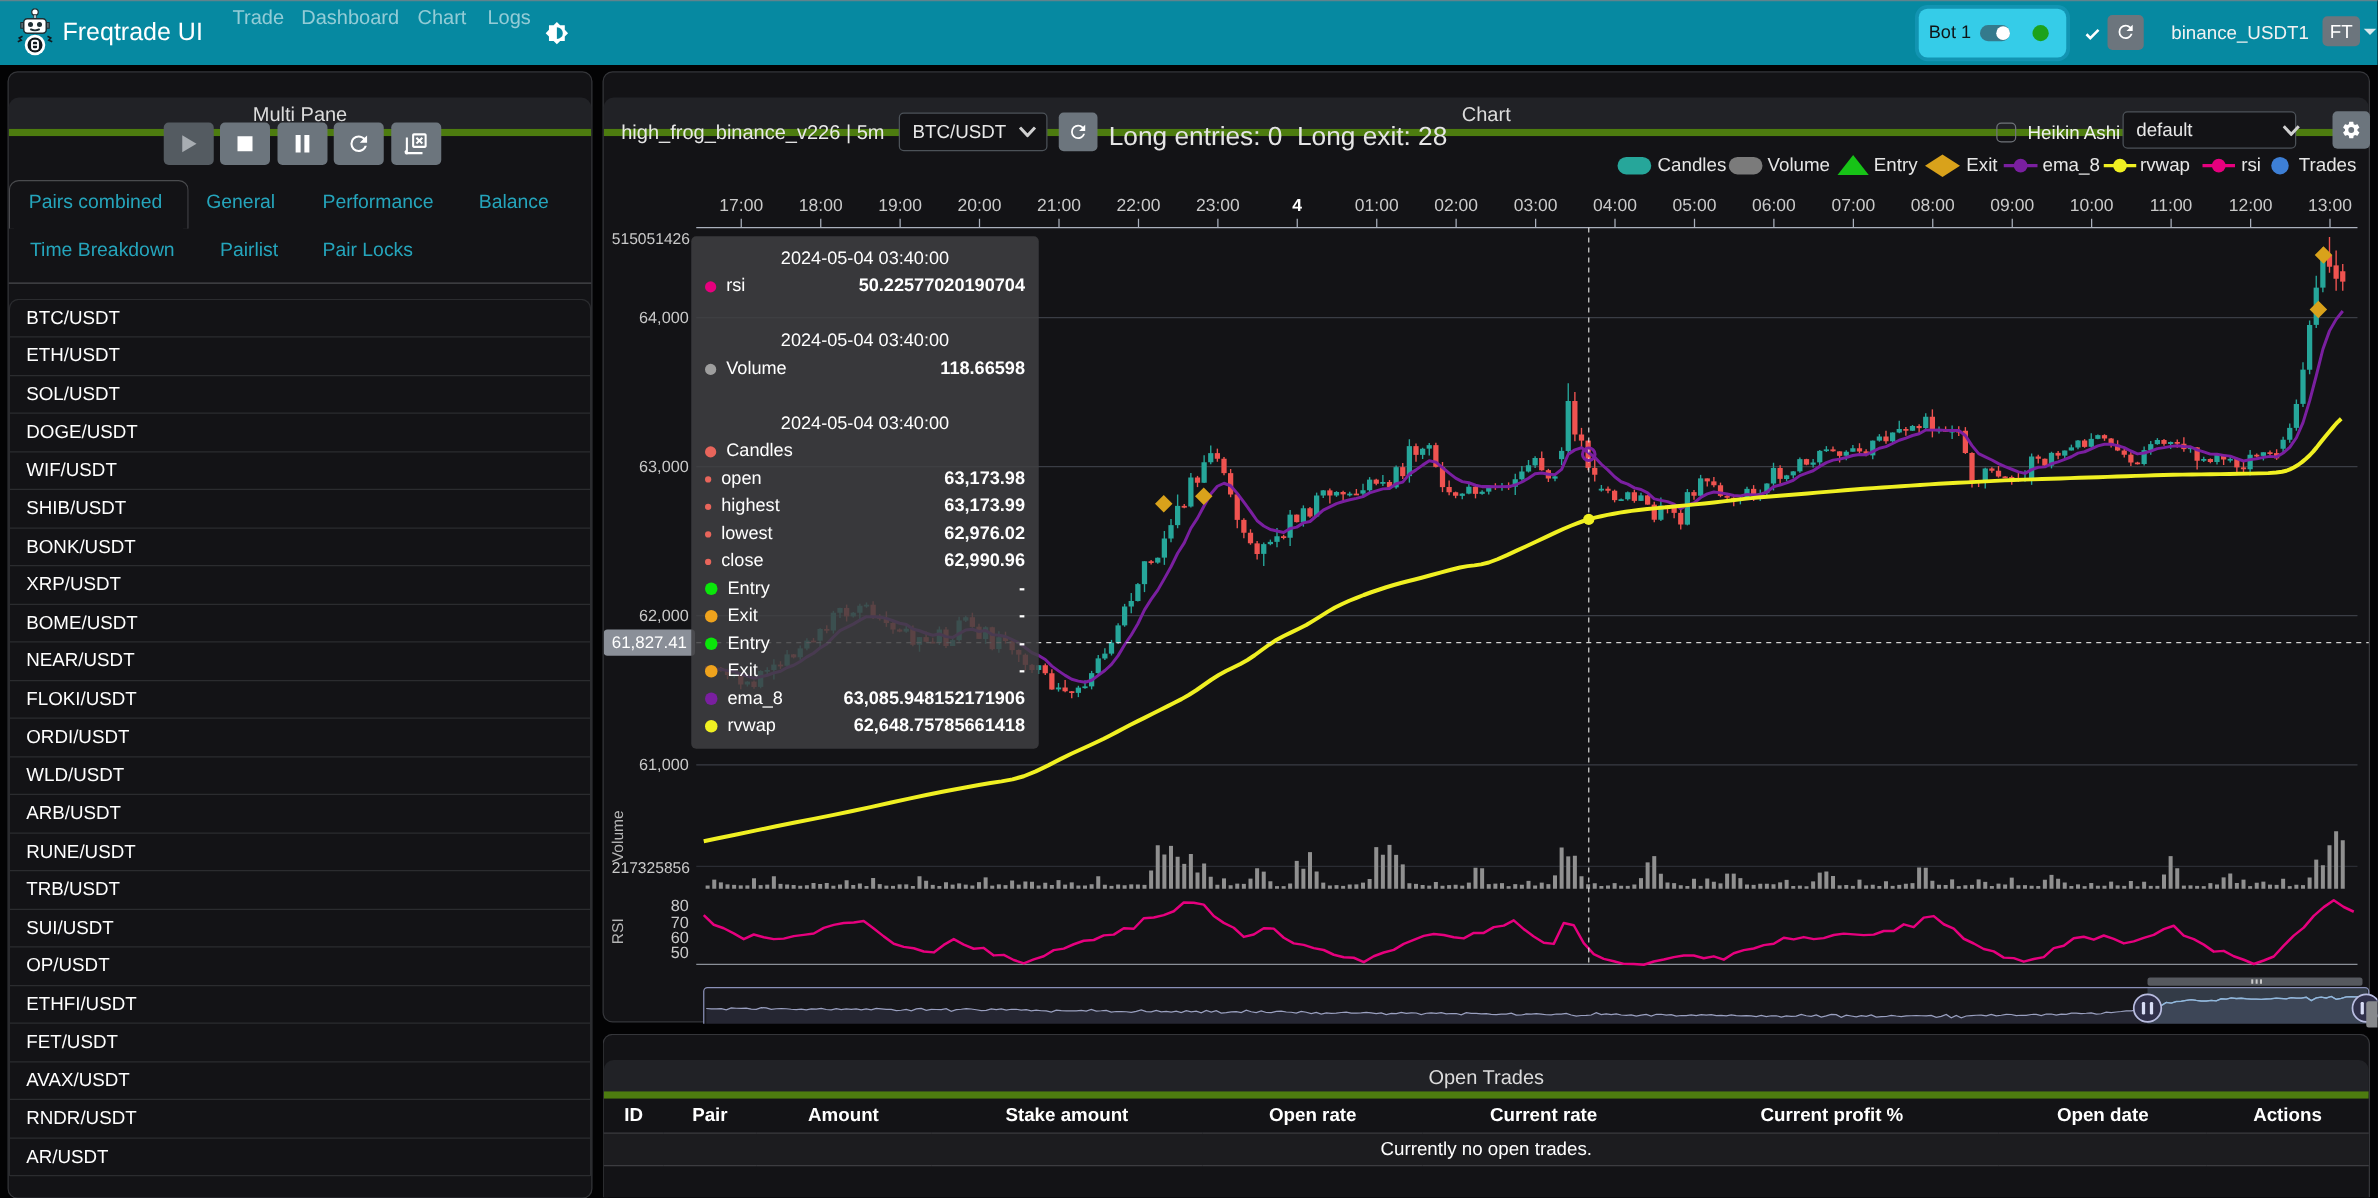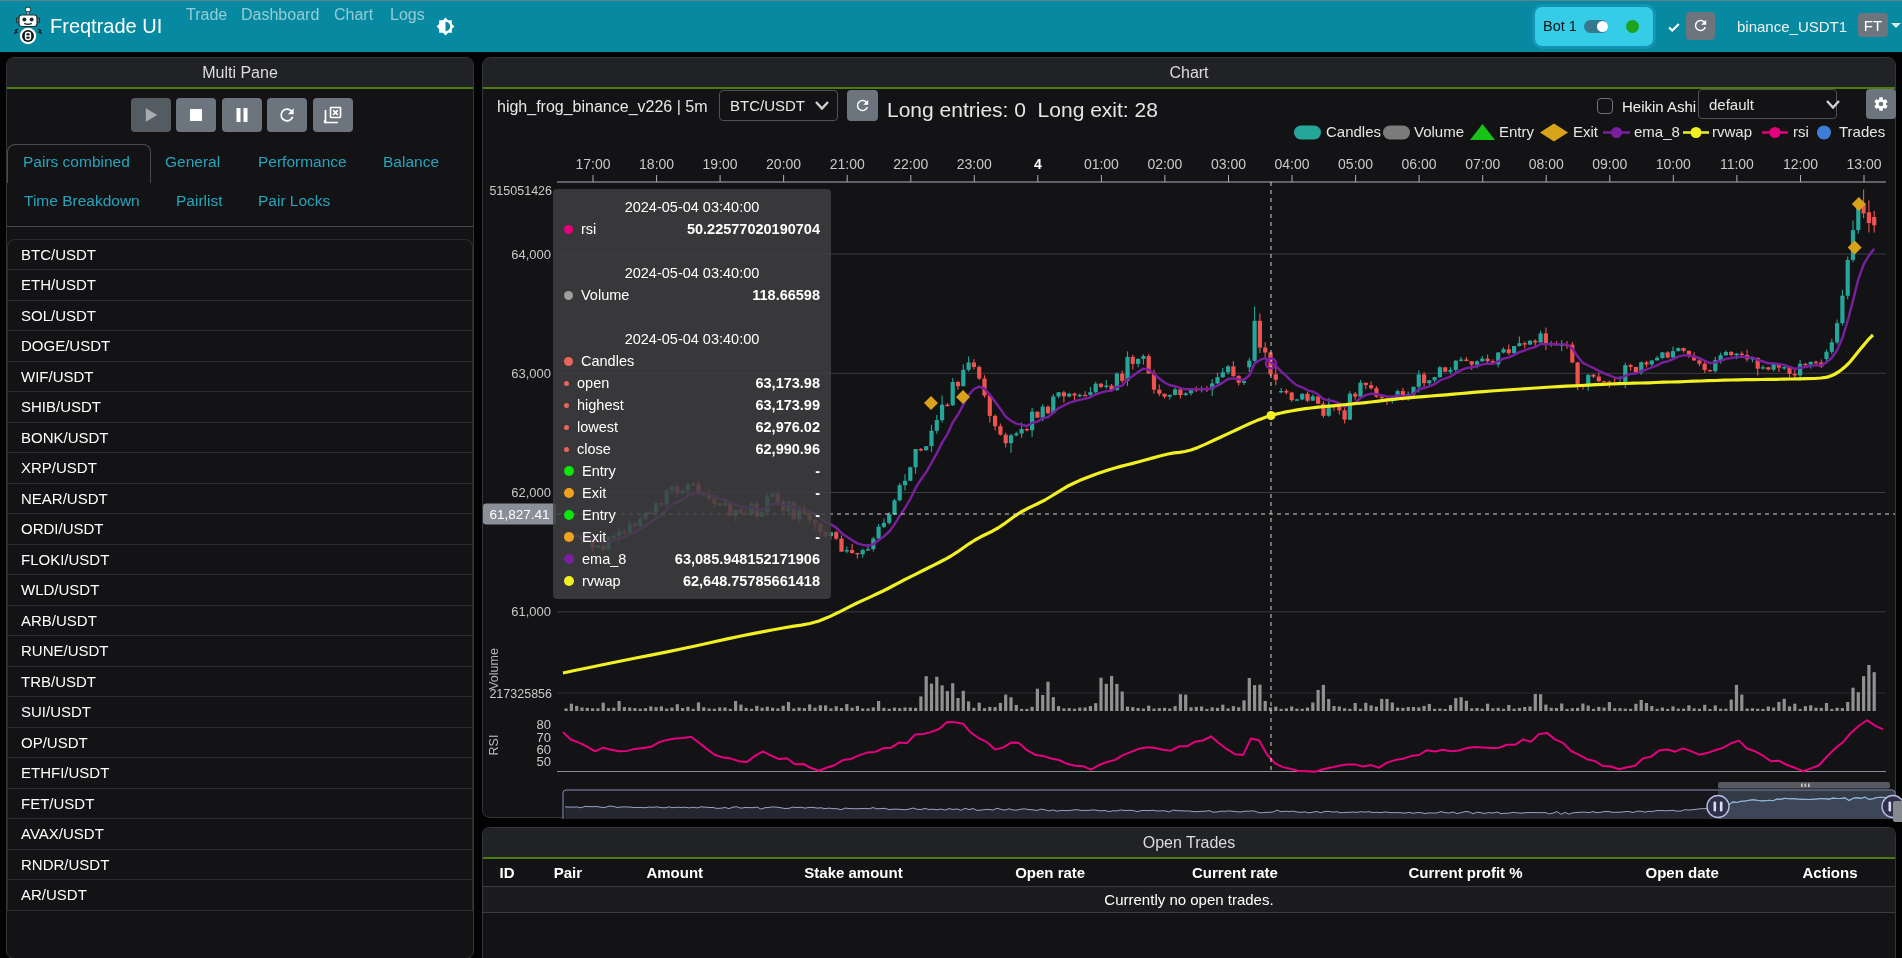--- a/index.html
+++ b/index.html
@@ -1,22 +1,22 @@
 <!DOCTYPE html>
 <html><head><meta charset="utf-8"><title>Freqtrade UI</title>
 <style>
 * { margin:0; padding:0; box-sizing:border-box; }
 html,body { width:1902px; height:958px; overflow:hidden; background:#030304;
   font-family:"Liberation Sans",sans-serif; }
 .navbar { position:absolute; left:0; top:0; width:1902px; height:52px; background:#0689a1; box-shadow:inset 0 1px 0 #5f838d; }
 .nav-title { position:absolute; left:50px; top:15px; font-size:20px; color:#fff; }
 .nav-link { position:absolute; top:6px; font-size:16px; color:rgba(255,255,255,0.57); }
 .card { position:absolute; background:#131316; border:1px solid #35363a; border-radius:8px; }
-.card-header { height:31px; background:#212226; border-bottom:2px solid #4d7c0f;
-  border-radius:8px 8px 0 0; text-align:center; font-size:16px; color:#dcdcdc; line-height:30px; }
+.card-header { height:31px; background:#212226; border-bottom:6px solid #4d7c0f;
+  border-radius:8px 8px 0 0; text-align:center; font-size:16px; color:#dcdcdc; line-height:30px;margin-top:20px; }
 .btn-gray { position:absolute; background:#6c757d; border-radius:4px; }
 .tab { position:absolute; font-size:15.5px; color:#25a5bc; }
 .pair-row { height:30.5px; line-height:30.5px; border-bottom:1px solid #2b2c2f;
   padding-left:13px; font-size:15px; color:#fff; }
 select.sel { appearance:none; background:#131316; color:#e8e8e8; border:1px solid #4c5258;
   border-radius:4px; font-size:15px; font-family:"Liberation Sans",sans-serif; padding:0 0 0 10px; }
 .chev { position:absolute; pointer-events:none; }
 .tooltip { position:absolute; left:70px; top:131px; width:278px; height:410px;
   background:rgba(64,64,66,0.85); border-radius:4px; padding:7px 11px 0 11px; z-index:5; }
 .tt-date { font-size:14.5px; color:#fff; height:22px; line-height:22px;text-align:center; }
@@ -113,23 +113,24 @@
   <div style="position:absolute;left:0;top:167.5px;width:466px;border-bottom:1px solid #4a4b4e"></div>
   <div style="position:absolute;left:0;top:180.5px;width:466px;border:1px solid #2b2c2f;border-radius:8px 8px 0 0;border-bottom:none">
     <div class="pair-row">BTC/USDT</div>
       <div class="pair-row">ETH/USDT</div>
       <div class="pair-row">SOL/USDT</div>
       <div class="pair-row">DOGE/USDT</div>
       <div class="pair-row">WIF/USDT</div>
       <div class="pair-row">SHIB/USDT</div>
       <div class="pair-row">BONK/USDT</div>
       <div class="pair-row">XRP/USDT</div>
+      <div class="pair-row">BOME/USDT</div>
       <div class="pair-row">NEAR/USDT</div>
+      <div class="pair-row">FLOKI/USDT</div>
       <div class="pair-row">ORDI/USDT</div>
-      <div class="pair-row">FLOKI/USDT</div>
       <div class="pair-row">WLD/USDT</div>
       <div class="pair-row">ARB/USDT</div>
       <div class="pair-row">RUNE/USDT</div>
       <div class="pair-row">TRB/USDT</div>
       <div class="pair-row">SUI/USDT</div>
       <div class="pair-row">OP/USDT</div>
       <div class="pair-row">ETHFI/USDT</div>
       <div class="pair-row">FET/USDT</div>
       <div class="pair-row">AVAX/USDT</div>
       <div class="pair-row">RNDR/USDT</div>

